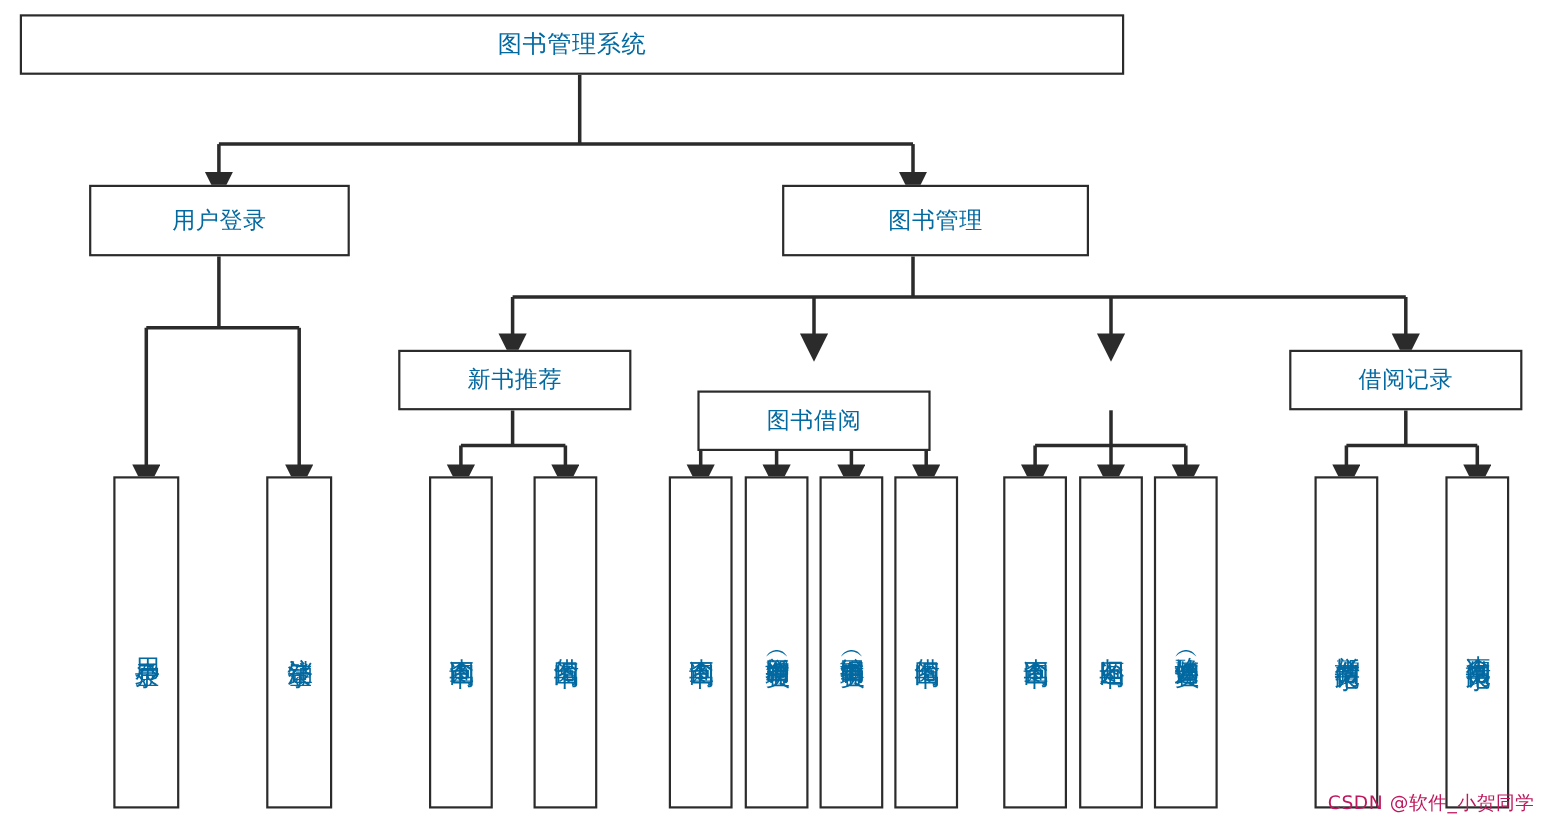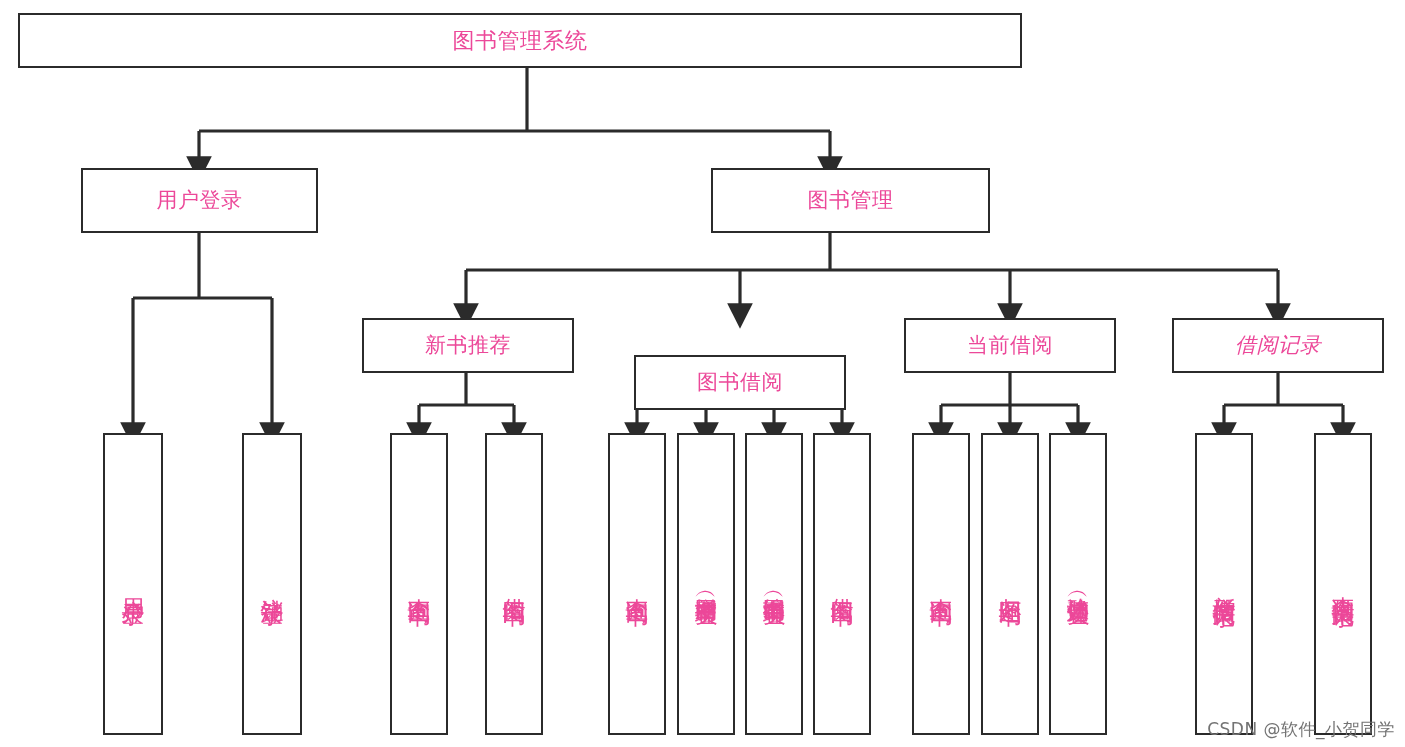--- a/index.html
+++ b/index.html
@@ -26,21 +26,21 @@
     height: 747px;
   }
   .node {
     position: absolute;
     box-sizing: border-box;
     border: 2px solid #2b2b2b;
     background: #ffffff;
     display: flex;
     align-items: center;
     justify-content: center;
-    color: #ec4899;
+    color: #0369a1;
   }
   .node .node-label {
     display: block;
     text-align: center;
     line-height: 1.18;
     letter-spacing: 0.5px;
   }
   
   .node.h .node-label {
     writing-mode: horizontal-tb;
@@ -65,21 +65,21 @@
   }
   .node.v.tall .node-label {
     font-size: 22px;
     letter-spacing: 1px;
   }
   #watermark {
     position: absolute;
     right: 10px;
     bottom: 6px;
     font-size: 17px;
-    color: #737373;
+    color: #be185d;
     letter-spacing: 0.5px;
     user-select: none;
     white-space: nowrap;
   }
 </style>
 </head>
 <body>
 
 <div id="diagram-root">
 
@@ -145,24 +145,21 @@
   <div class="node h" style="left:711px; top:168px; width:279px; height:65px;">
     <span class="node-label">图书管理</span>
   </div>
 
   <div class="node h" style="left:362px; top:318px; width:212px; height:55px;">
     <span class="node-label">新书推荐</span>
   </div>
   <div class="node h" style="left:634px; top:318px; width:212px; height:55px;margin-top:37px;">
     <span class="node-label">图书借阅</span>
   </div>
-  <div class="node h" style="left:904px; top:318px; width:212px; height:55px;">
-    <span class="node-label">当前借阅</span>
-  </div>
-  <div class="node h" style="left:1172px; top:318px; width:212px; height:55px;font-style:italic;">
+  <div class="node h" style="left:1172px; top:318px; width:212px; height:55px;">
     <span class="node-label">借阅记录</span>
   </div>
 
   <div class="node v" style="left:103px; top:433px; width:60px; height:302px;">
     <span class="node-label">用户登录</span>
   </div>
   <div class="node v" style="left:242px; top:433px; width:60px; height:302px;">
     <span class="node-label">注销登录</span>
   </div>
 

